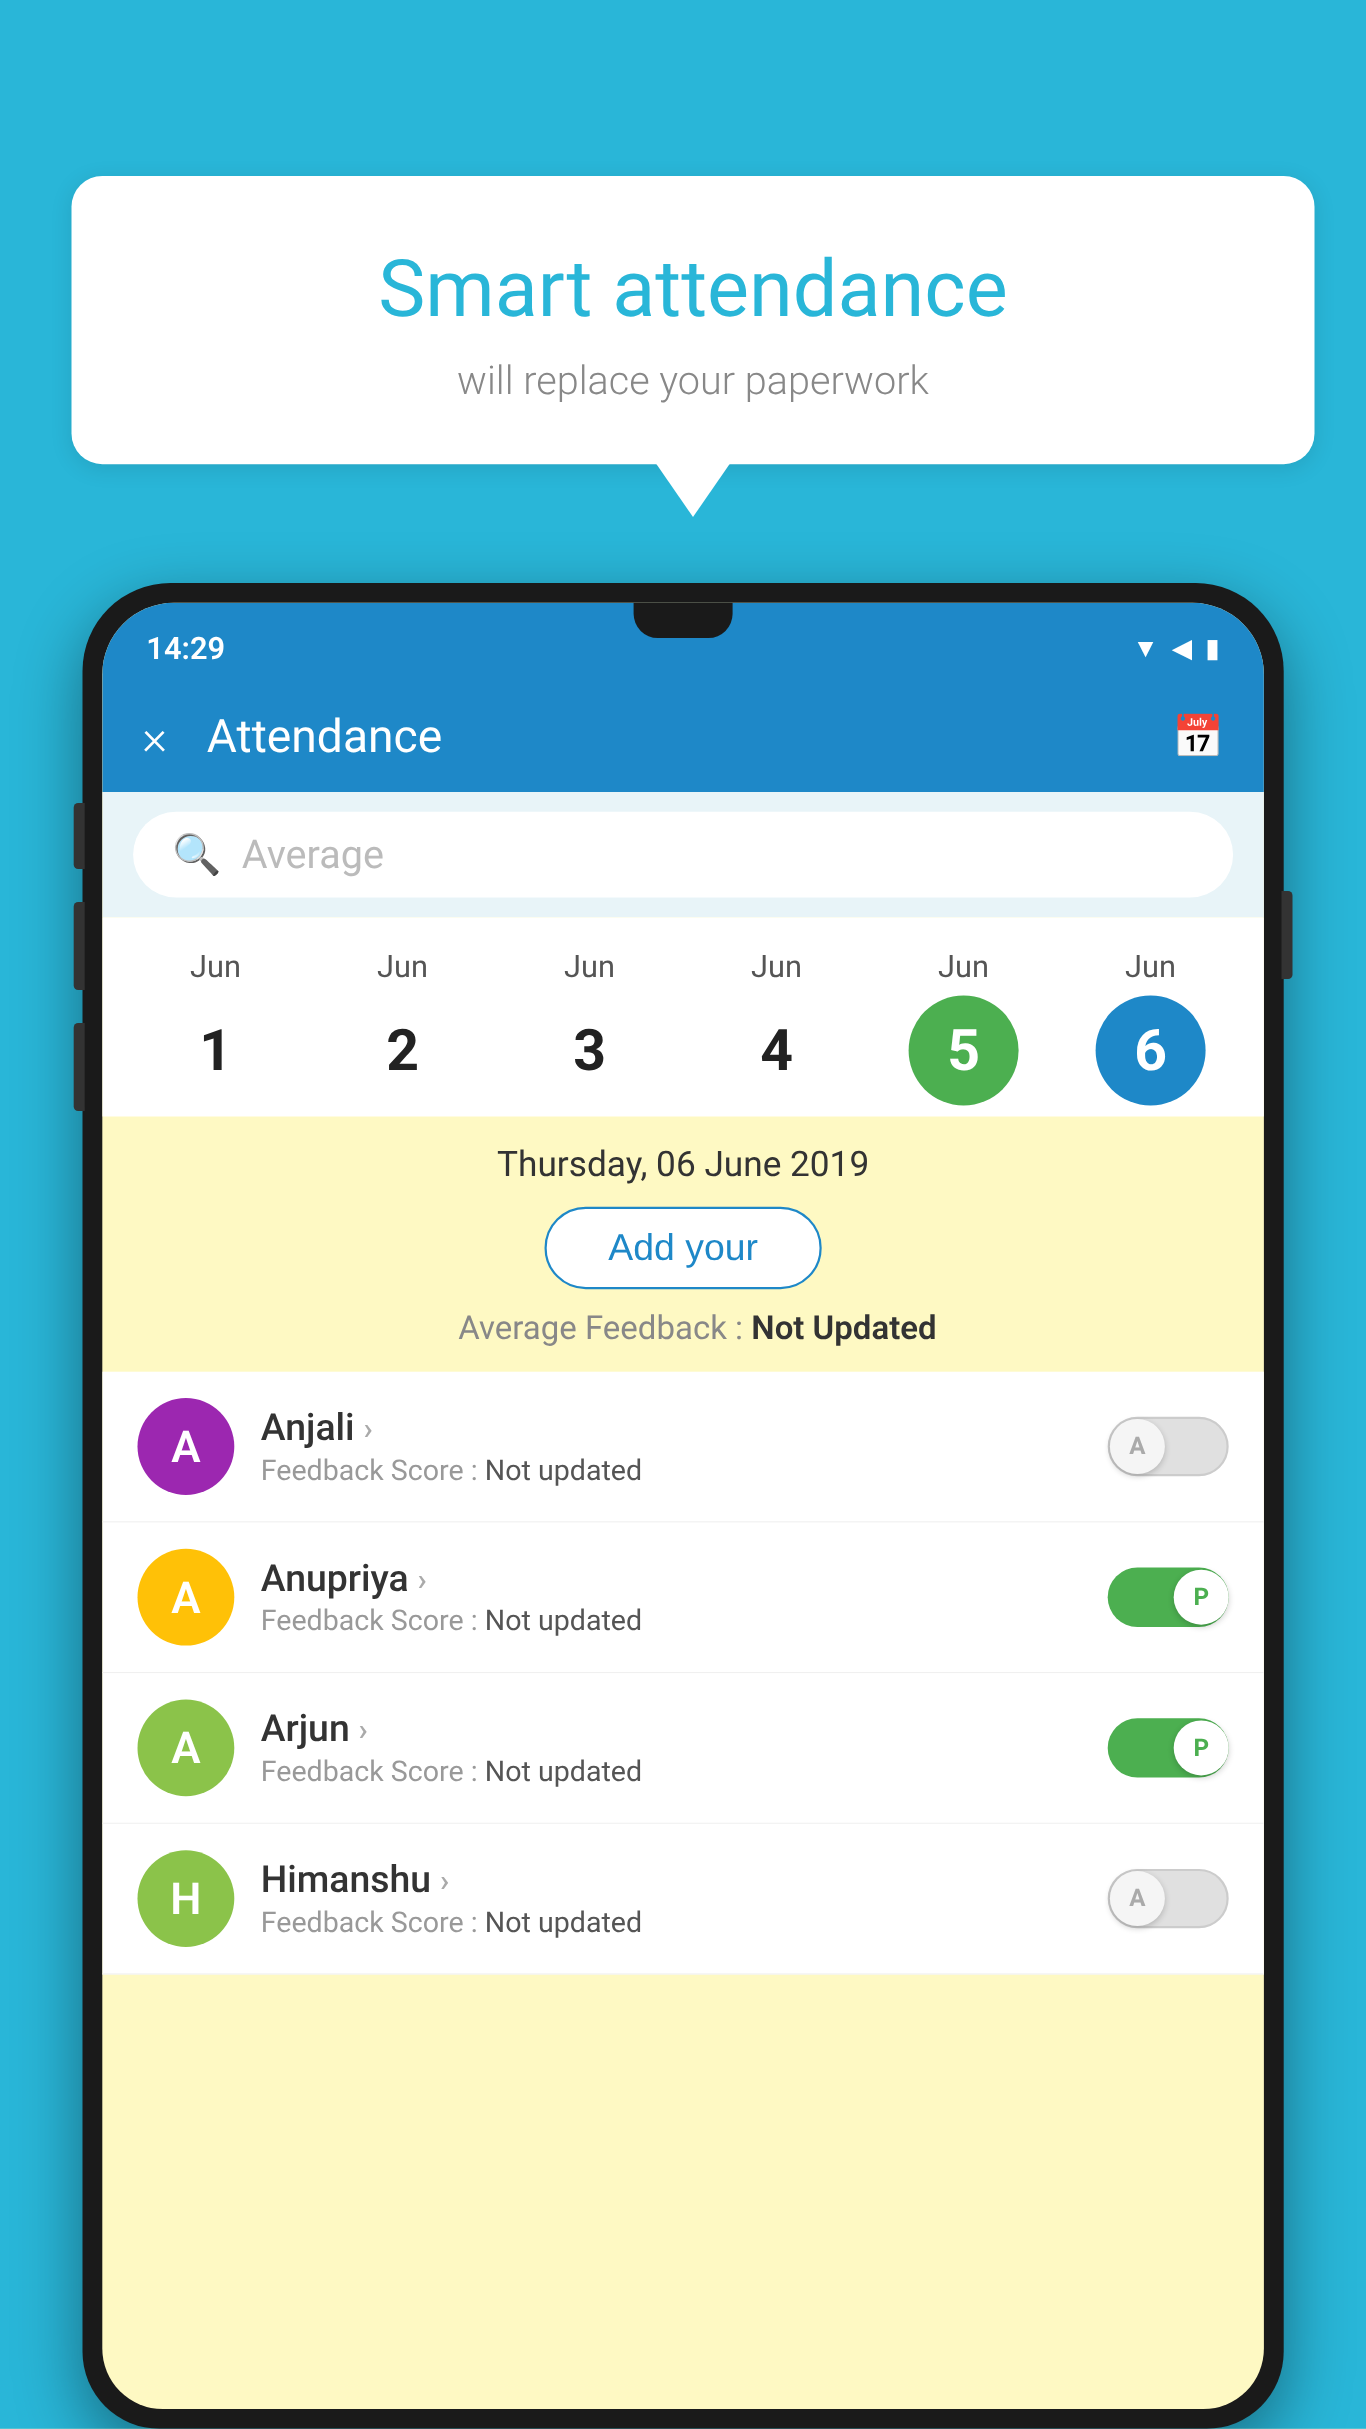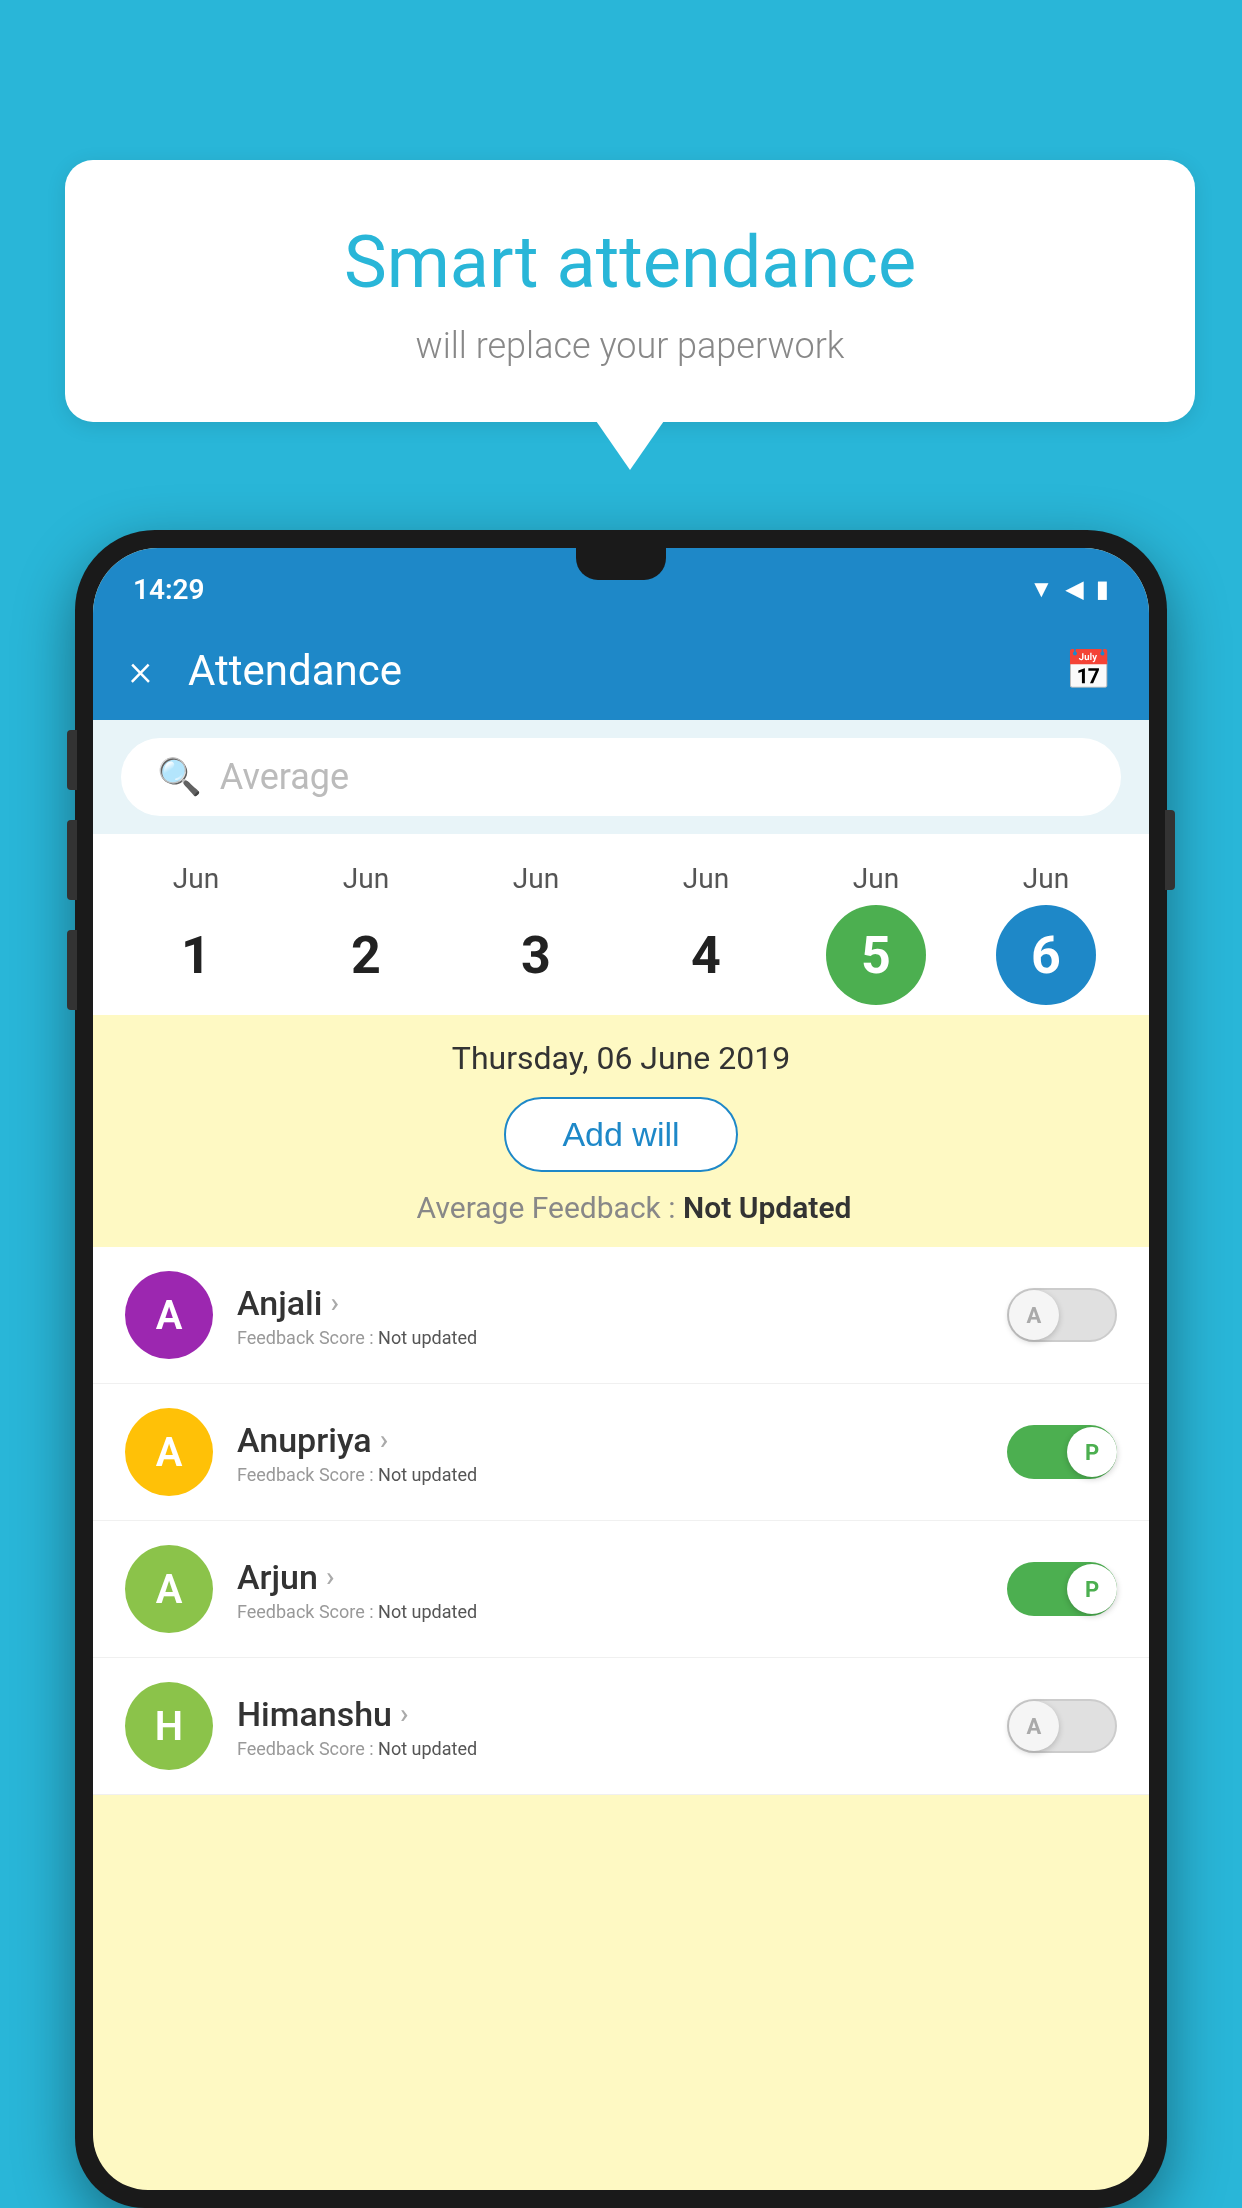--- a/index.html
+++ b/index.html
@@ -237,21 +237,21 @@
     .student-info { flex: 1; }
     .student-name {
       font-size: 34px;
       font-weight: 500;
       color: #333;
       display: flex;
       align-items: center;
       gap: 8px;
     }
     .chevron { font-size: 28px; color: #aaa; }
-    .feedback-score { font-size: 18px; color: #999; margin-top: 4px; }
+    .feedback-score { font-size: 26px; color: #999; margin-top: 4px; }
     .feedback-score span { color: #555; }
 
     
     .toggle {
       width: 110px;
       height: 54px;
       border-radius: 30px;
       position: relative;
       display: flex;
       align-items: center;
@@ -389,21 +389,21 @@
         </div>
         <div class="cal-day">
           <div class="cal-month">Jun</div>
           <div class="cal-date selected">6</div>
         </div>
       </div>
 
     <div class="date-label">Thursday, 06 June 2019</div>
 
     <div class="add-topic-wrapper">
-      <button class="add-topic-btn">Add will</button>
+      <button class="add-topic-btn">Add your</button>
     </div>
 
     <div class="avg-feedback">
       <span>Average Feedback : </span><strong>Not Updated</strong>
     </div>
 
     <div class="student-list" id="student-list">
         <div class="student-item">
           <div class="avatar" style="background: rgb(156, 39, 176);">A</div>
           <div class="student-info">

